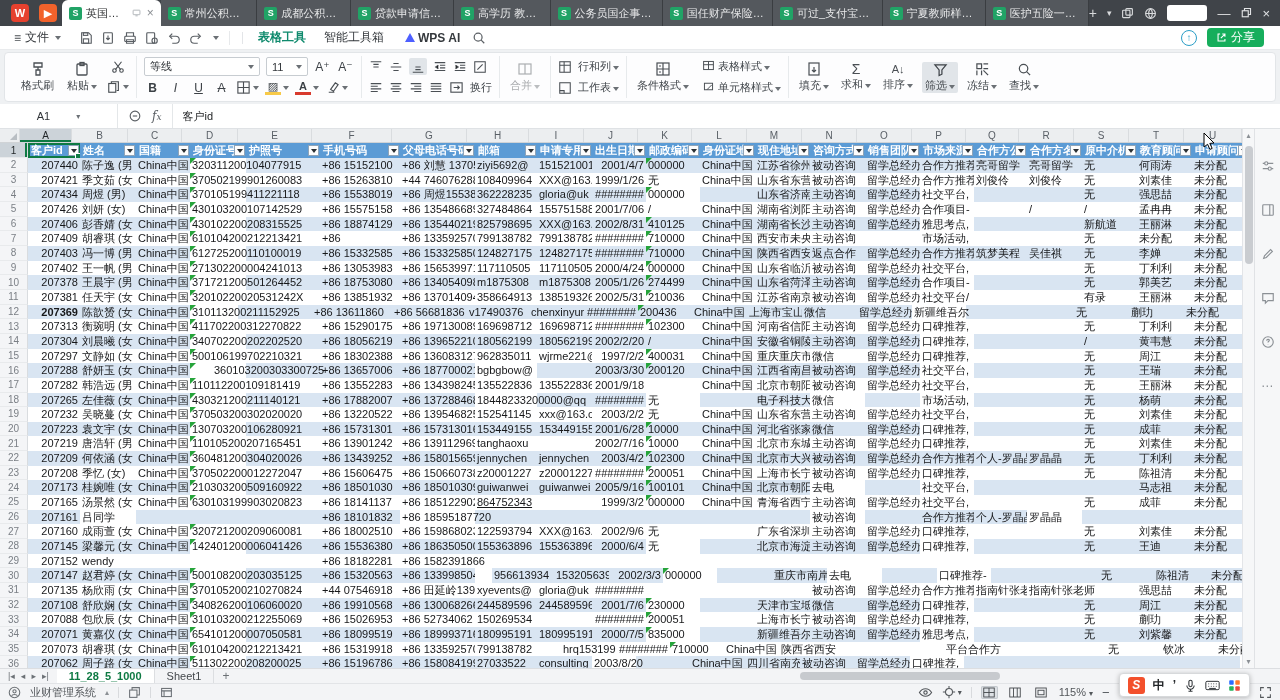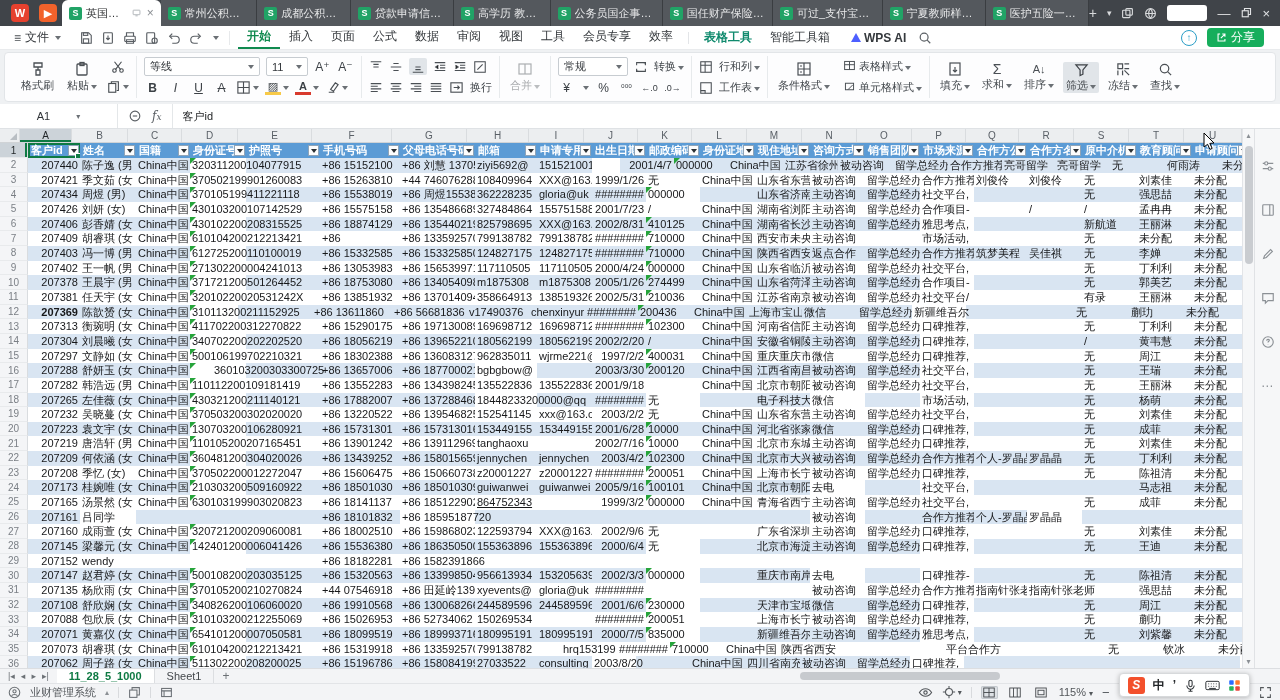--- a/index.html
+++ b/index.html
@@ -200,32 +200,20 @@
     <svg width="14" height="14" viewBox="0 0 16 16" fill="none" stroke="#5a5f64" stroke-width="1.3">
         <path d="M4 6h6a4 4 0 010 8H6"></path>
         <path d="M6 3L3 6l3 3"></path>
       </svg>
     <svg width="14" height="14" viewBox="0 0 16 16" fill="none" stroke="#5a5f64" stroke-width="1.3">
         <path d="M12 6H6a4 4 0 000 8h4"></path>
         <path d="M10 3l3 3-3 3"></path>
       </svg>
     <span class="car"></span>
   </div>
-  <div style="display:flex">
-      <div class="menu on">开始</div>
-      <div class="menu">插入</div>
-      <div class="menu">页面</div>
-      <div class="menu">公式</div>
-      <div class="menu">数据</div>
-      <div class="menu">审阅</div>
-      <div class="menu">视图</div>
-      <div class="menu">工具</div>
-      <div class="menu">会员专享</div>
-      <div class="menu">效率</div>
-    </div>
   <span class="sep" style="width:1px;height:12px;background:#e3e5e8;margin:0 4px"></span>
   <div style="display:flex">
       <div class="menu ctx">表格工具</div>
       <div class="menu">智能工具箱</div>
     </div>
   <div class="wpsai" style="margin-left:10px">
     <span class="aitri"></span>
     <span>WPS AI</span>
   </div>
   <svg width="14" height="14" viewBox="0 0 16 16" fill="none" stroke="#5a5f64" stroke-width="1.4" style="margin-left:10px">
@@ -366,41 +354,20 @@
   <div class="rg" style="justify-content:center">
     <div class="vbtn dis">
       <svg width="16" height="16" viewBox="0 0 16 16" fill="none" stroke="#4a4f54" stroke-width="1.2">
             <rect x="2" y="3" width="12" height="10"></rect>
             <path d="M8 3v10"></path>
           </svg>
       <span class="lab"><span>合并</span><span class="car"></span></span>
     </div>
   </div>
 
-  <div class="rg">
-    <div class="rrow">
-      <div class="combo" style="width:70px">
-            <span>常规</span>
-            <span class="car"></span>
-          </div>
-      <svg width="14" height="14" viewBox="0 0 16 16" fill="none" stroke="#4a4f54" stroke-width="1.2">
-            <path d="M3 6V3h10v3M13 10v3H3v-3"></path>
-            <path d="M11 3l2 0 0 2M5 13l-2 0 0-2"></path>
-          </svg>
-      <span class="lab"><span>转换</span><span class="car"></span></span>
-    </div>
-    <div class="rrow">
-      <span class="bi">¥</span>
-          <span class="car"></span>
-      <span class="bi">%</span>
-      <span class="bi" style="font-size:9px">⁰⁰⁰</span>
-      <span class="bi" style="font-size:9px">←.0</span>
-      <span class="bi" style="font-size:9px">.0→</span>
-    </div>
-  </div>
 
   <div class="rg">
     <div class="rrow">
       <svg width="14" height="14" viewBox="0 0 16 16" fill="none" stroke="#4a4f54" stroke-width="1.2">
             <rect x="2" y="2" width="12" height="12"></rect>
             <path d="M2 6h12M7 2v12"></path>
           </svg>
       <span class="lab"><span>行和列</span><span class="car"></span></span>
     </div>
     <div class="rrow">
@@ -582,21 +549,21 @@
         <div class="rn">2</div>
         <div class="c right" style="width: 52px;">207440</div>
         <div class="c" style="width: 56px;">陈子逸 (男</div>
         <div class="c" style="width: 54px;">China中国</div>
         <div class="c spill tri" style="width: 56px;">320311200104077915</div>
         <div class="c" style="width: 74px;"></div>
         <div class="c" style="width: 80px;">+86 15152100</div>
         <div class="c" style="width: 75px;">+86 刘慧 137052</div>
         <div class="c" style="width: 62px;">ziyi5692@</div>
         <div class="c" style="width: 55px;">151521001</div>
-        <div class="c right" style="width: 54px; margin-left: 28px;">2001/4/7</div>
+        <div class="c right" style="width: 54px;">2001/4/7</div>
         <div class="c tri" style="width: 54px;">000000</div>
         <div class="c" style="width: 55px;">China中国</div>
         <div class="c" style="width: 55px;">江苏省徐州</div>
         <div class="c" style="width: 55px;">被动咨询</div>
         <div class="c" style="width: 55px;">留学总经办</div>
         <div class="c" style="width: 54px;">合作方推荐</div>
         <div class="c" style="width: 53px;">亮哥留学</div>
         <div class="c" style="width: 55px;">亮哥留学</div>
         <div class="c" style="width: 55px;">无</div>
         <div class="c" style="width: 55px;">何雨涛</div>
@@ -654,21 +621,21 @@
         <div class="rn">5</div>
         <div class="c right" style="width: 52px;">207426</div>
         <div class="c" style="width: 56px;">刘妍 (女)</div>
         <div class="c" style="width: 54px;">China中国</div>
         <div class="c spill tri" style="width: 56px;">430103200107142529</div>
         <div class="c" style="width: 74px;"></div>
         <div class="c" style="width: 80px;">+86 15575158</div>
         <div class="c" style="width: 75px;">+86 1354866895</div>
         <div class="c" style="width: 62px;">327484864</div>
         <div class="c" style="width: 55px;">155751588</div>
-        <div class="c right" style="width: 54px;">2001/7/23</div>
+        <div class="c right" style="width: 54px;">2001/7/06</div>
         <div class="c" style="width: 54px;">/</div>
         <div class="c" style="width: 55px;">China中国</div>
         <div class="c" style="width: 55px;">湖南省浏阳</div>
         <div class="c" style="width: 55px;">主动咨询</div>
         <div class="c" style="width: 55px;">留学总经办</div>
         <div class="c spill" style="width: 54px;">合作项目-</div>
         <div class="c" style="width: 53px;"></div>
         <div class="c" style="width: 55px;">/</div>
         <div class="c" style="width: 55px;">/</div>
         <div class="c" style="width: 55px;">孟冉冉</div>
@@ -1252,21 +1219,21 @@
       </div>
       <div class="r band">
         <div class="rn">30</div>
         <div class="c right" style="width: 52px;">207147</div>
         <div class="c" style="width: 56px;">赵君婷 (女</div>
         <div class="c" style="width: 54px;">China中国</div>
         <div class="c spill tri" style="width: 56px;">500108200203035125</div>
         <div class="c" style="width: 74px;"></div>
         <div class="c" style="width: 80px;">+86 15320563</div>
         <div class="c" style="width: 75px;">+86 1339985047</div>
-        <div class="c" style="width: 62px;">956613934</div>
+        <div class="c" style="width: 62px; margin-left: 17px;">956613934</div>
         <div class="c" style="width: 55px;">153205639</div>
         <div class="c right" style="width: 54px;">2002/3/3</div>
         <div class="c spill tri" style="width: 54px;">000000</div>
         <div class="c" style="width: 55px;"></div>
         <div class="c" style="width: 55px;">重庆市南岸</div>
         <div class="c spill" style="width: 55px;">去电</div>
         <div class="c" style="width: 55px;"></div>
         <div class="c spill" style="width: 54px;">口碑推荐-</div>
         <div class="c" style="width: 53px;"></div>
         <div class="c" style="width: 55px;"></div>
@@ -1302,21 +1269,21 @@
         <div class="rn">32</div>
         <div class="c right" style="width: 52px;">207108</div>
         <div class="c" style="width: 56px;">舒欣娴 (女</div>
         <div class="c" style="width: 54px;">China中国</div>
         <div class="c spill tri" style="width: 56px;">340826200106060020</div>
         <div class="c" style="width: 74px;"></div>
         <div class="c" style="width: 80px;">+86 19910568</div>
         <div class="c" style="width: 75px;">+86 1300682663</div>
         <div class="c" style="width: 62px;">244589596</div>
         <div class="c" style="width: 55px;">244589596</div>
-        <div class="c right" style="width: 54px;">2001/6/6</div>
+        <div class="c right" style="width: 54px;">2001/7/6</div>
         <div class="c spill tri" style="width: 54px;">230000</div>
         <div class="c" style="width: 55px;"></div>
         <div class="c" style="width: 55px;">天津市宝坻</div>
         <div class="c" style="width: 55px;">微信</div>
         <div class="c" style="width: 55px;">留学总经办</div>
         <div class="c spill" style="width: 54px;">口碑推荐,</div>
         <div class="c" style="width: 53px;"></div>
         <div class="c" style="width: 55px;"></div>
         <div class="c" style="width: 55px;">无</div>
         <div class="c" style="width: 55px;">周江</div>

